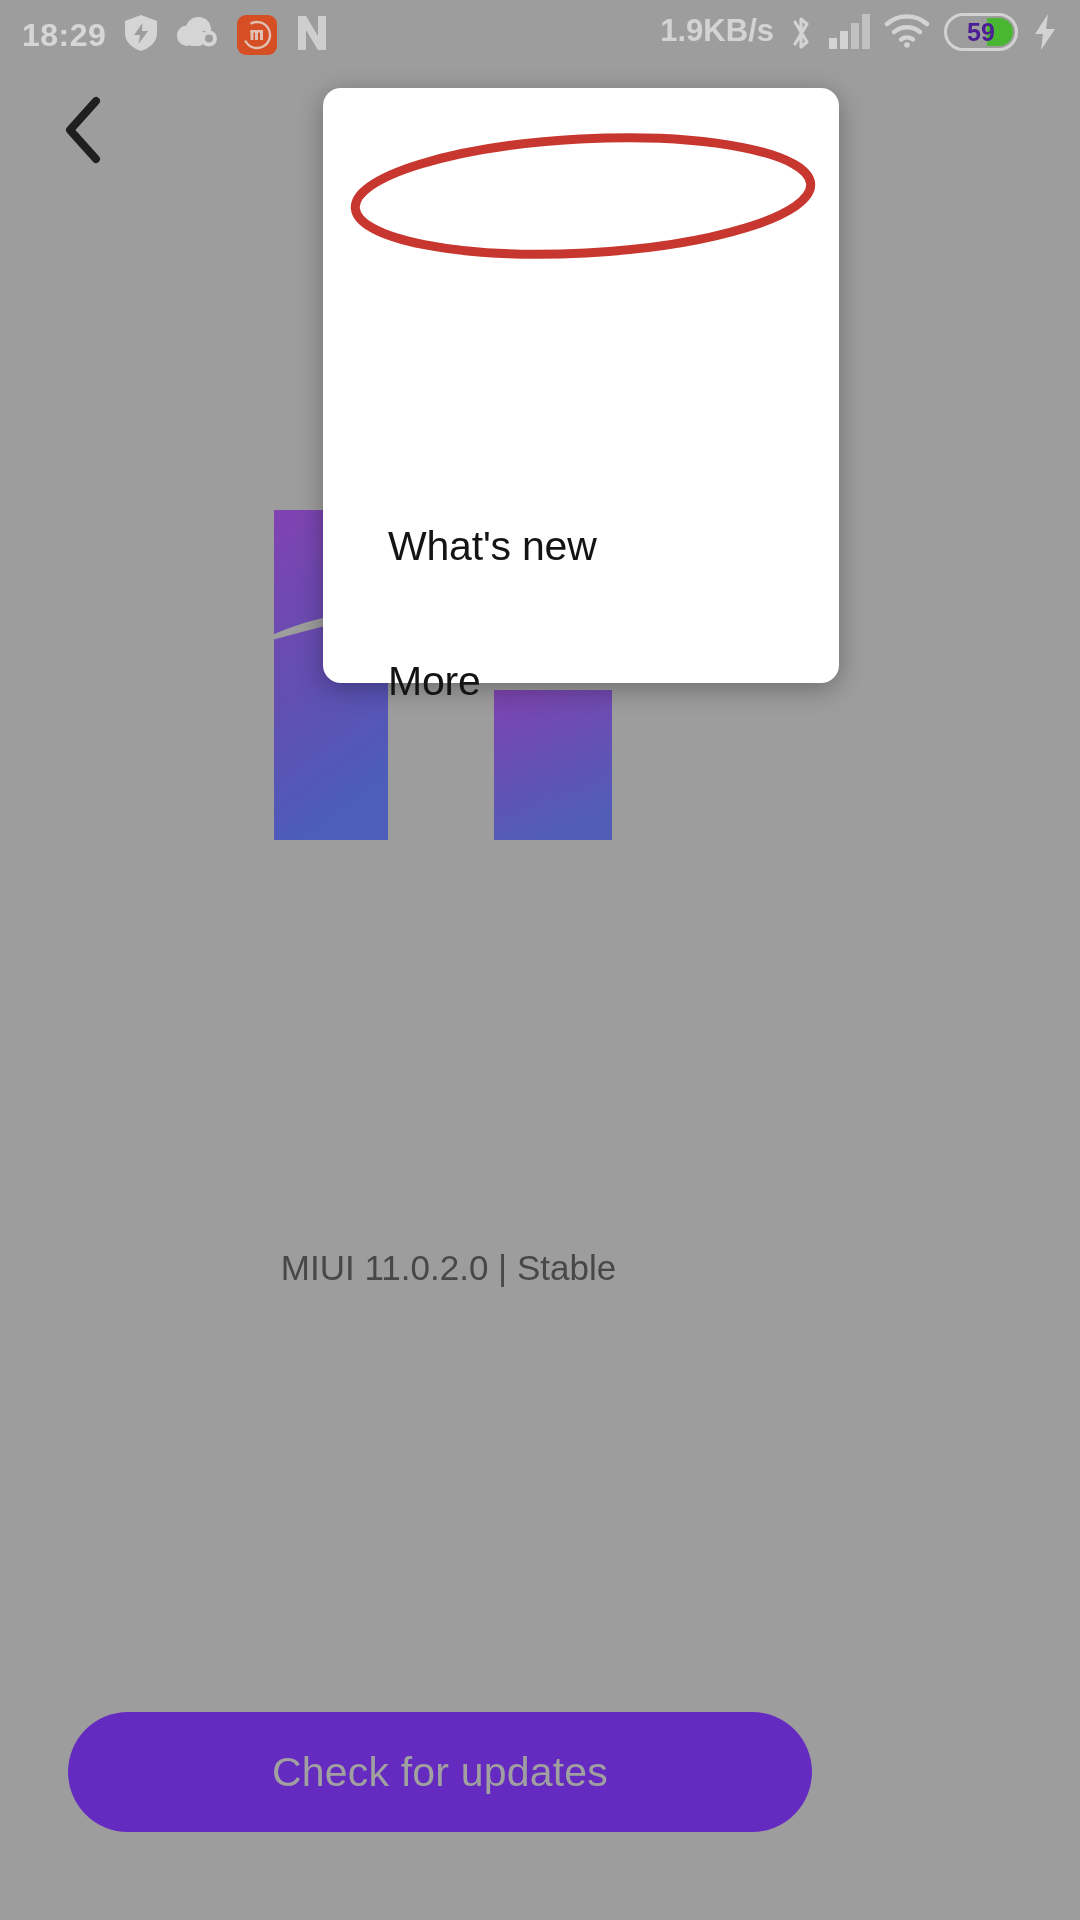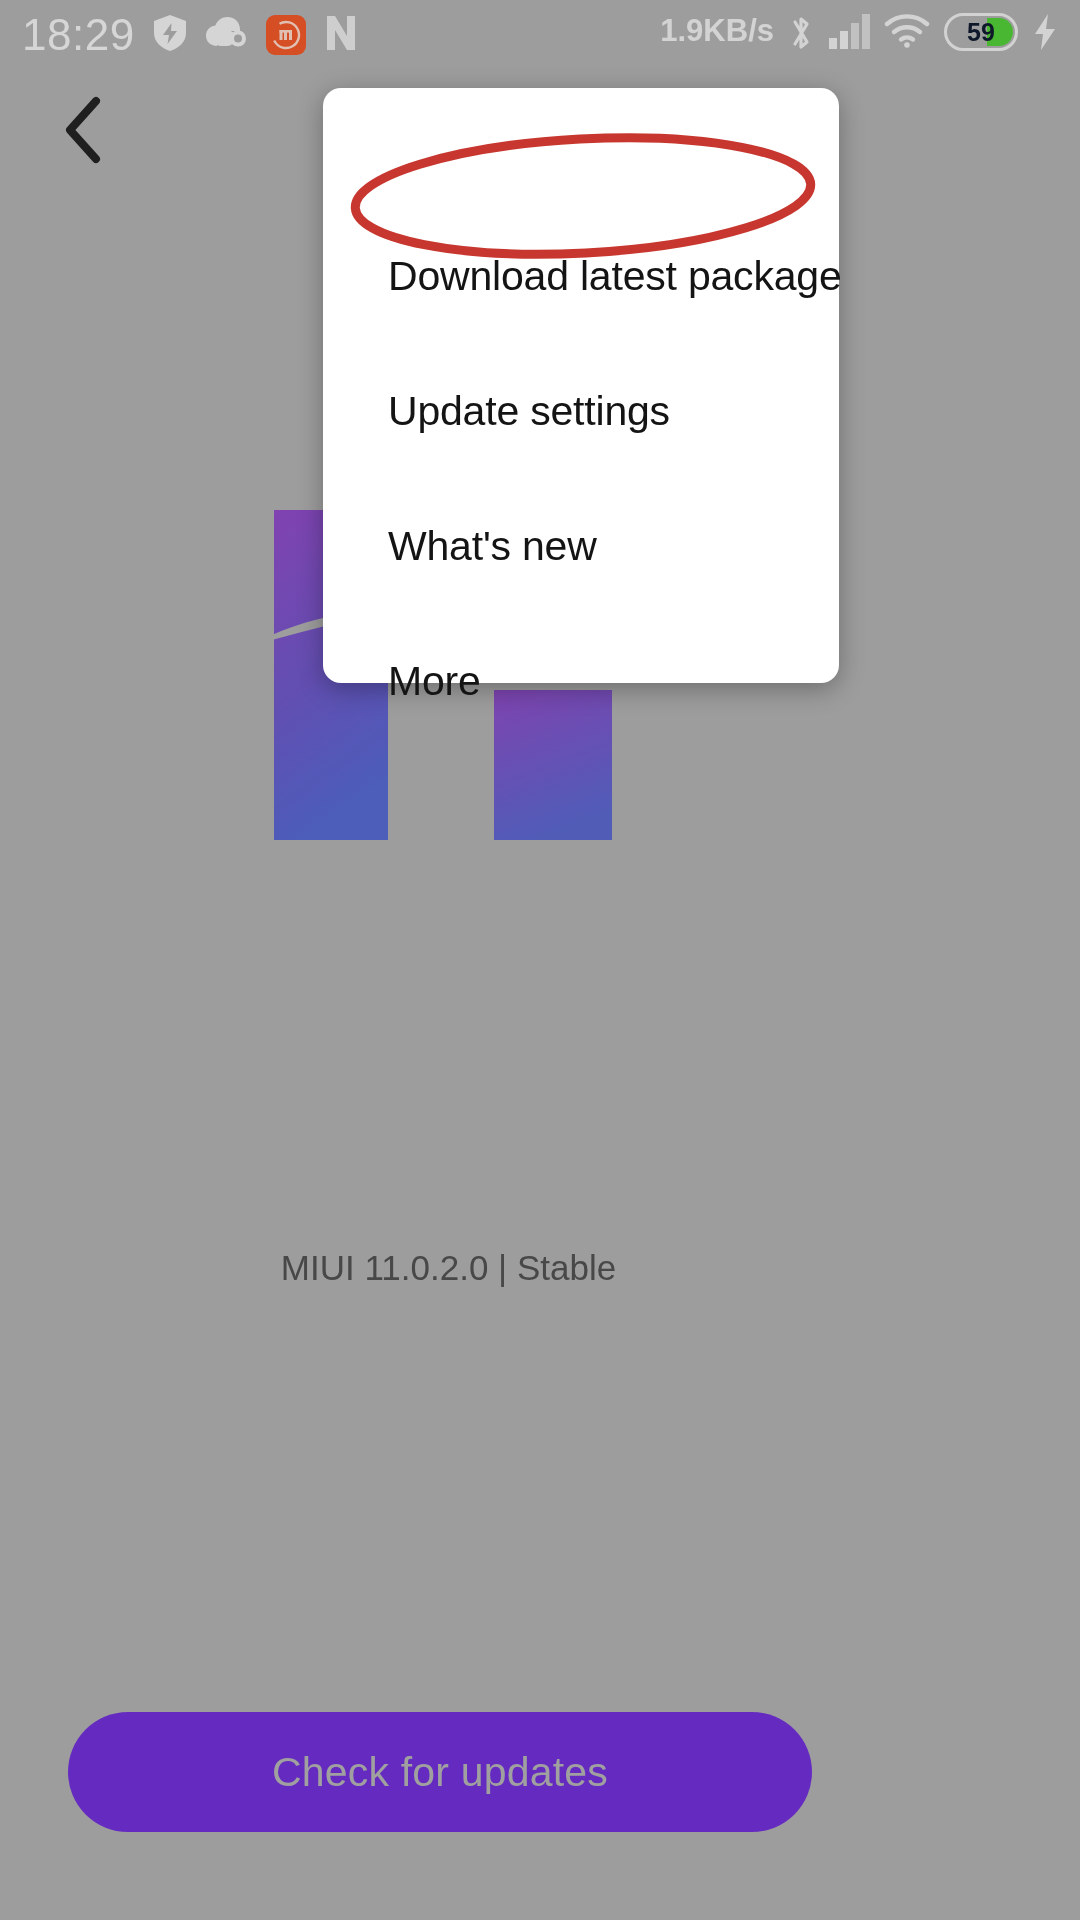--- a/index.html
+++ b/index.html
@@ -18,21 +18,21 @@
   
   #status-bar{
     position:absolute; top:0; left:0;
     width:1080px; height:70px;
     display:flex; align-items:center;
     padding:0 22px;
     color:#f2f2f2;
   }
   #status-left{ display:flex; align-items:center; gap:17px; }
   #status-right{ display:flex; align-items:flex-start; gap:14px; margin-left:auto; }
-  .clock{ font-size:44px; font-weight:normal; letter-spacing:.5px; color:#f4f4f4; }
+  .clock{ font-size:32px; font-weight:bold; letter-spacing:.5px; color:#f4f4f4; }
   .net-speed{ font-size:31px; font-weight:bold; color:#f0f0f0; letter-spacing:0; }
   .sicon{ display:block; }
 
   
   .mi-badge{
     width:40px; height:40px; border-radius:9px;
     background:#f4511e; display:flex; align-items:center; justify-content:center;
   }
 
   
@@ -40,21 +40,21 @@
     position:relative; width:74px; height:38px;
     border:3px solid #efefef; border-radius:19px;
     display:flex; align-items:center; overflow:hidden;
   }
   .battery .fill{
     position:absolute; right:2px; top:2px; bottom:2px;
     width:38%; background:#4ccf2f; border-radius:0 14px 14px 0;
   }
   .battery .pct{
     position:relative; z-index:2; width:100%;
-    text-align:center; font-size:25px; font-weight:bold; color:#0f172a;
+    text-align:center; font-size:25px; font-weight:bold; color:#4c1d95;
     line-height:1;
   }
 
   
   #back-btn{
     position:absolute; left:42px; top:88px;
     width:84px; height:84px;
     display:flex; align-items:center; justify-content:center;
   }
 
@@ -225,22 +225,20 @@
     </svg>
   </div>
 
   <div id="status-sub">MIUI 11.0.2.0 | Stable</div>
 
   <div id="check-btn">Check for updates</div>
 
   <div id="scrim"></div>
 
   <div id="popup-menu">
-    <div class="menu-item i0">Download latest package</div>
-    <div class="menu-item i1">Update settings</div>
     <div class="menu-item i2">What's new</div>
     <div class="menu-item i3">More</div>
   </div>
 
   <div id="annotation">
     <svg width="486" height="140" viewBox="0 0 486 140">
       <ellipse cx="235" cy="68" rx="228" ry="57" fill="none" stroke="#c8372f" stroke-width="9" transform="rotate(-3 235 68)"></ellipse>
     </svg>
   </div>
 

